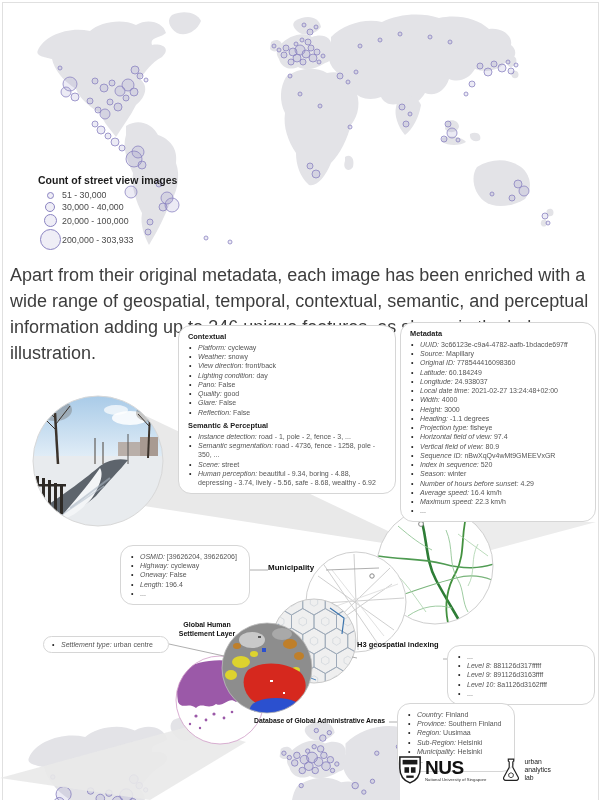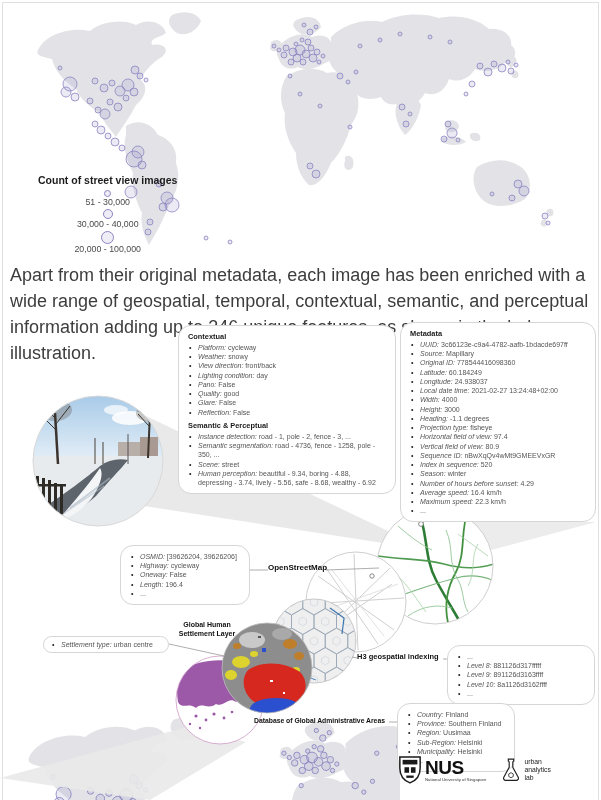--- a/index.html
+++ b/index.html
@@ -7,21 +7,21 @@
         font-family:"Liberation Sans", sans-serif;}
   .frame{position:absolute;inset:2px 2px 0 2px;border:1px solid #e0e0e0;border-bottom:none;pointer-events:none;}
 
   
   .map-sec{position:absolute;top:6px;left:0;width:601px;height:252px;}
   .map-sec svg{display:block;}
   .land{fill:var(--land,#e3e3e7);}
   .bub{fill:var(--bubfill,rgba(139,132,194,0.16));stroke:var(--bubstroke,#8b84c2);stroke-width:0.8;}
   .legend{position:absolute;left:38px;top:168px;}
   .legend-title{font-size:10.5px;font-weight:bold;color:#1c1c1c;margin-bottom:4px;}
-  .lrow{display:flex;align-items:center;margin-bottom:2px;flex-direction:column;}
+  .lrow{display:flex;align-items:center;margin-bottom:2px;}
   .lcirc-wrap{width:24px;display:flex;justify-content:center;}
   .lcirc{border:1px solid #8b84c2;background:rgba(139,132,194,0.14);border-radius:50%;}
   .llab{font-size:8.8px;color:#4a4a4a;}
 
   
   .para{position:absolute;left:10px;top:262px;width:582px;font-size:18px;line-height:1.45;color:#3d3d3d;}
 
   
   .figure{position:absolute;left:0;top:318px;width:601px;height:482px;}
   .fig-art{position:absolute;left:0;top:0;}
@@ -29,21 +29,21 @@
         box-sizing:border-box;padding:6px 9px;}
   .fbox h4{margin:0 0 2px 0;font-size:7.4px;color:#1a1a1a;}
   .fbox h4.second{margin-top:4px;}
   ul.blist{margin:0;padding:0;list-style:none;}
   ul.blist li{position:relative;padding-left:10px;font-size:7px;line-height:1.32;color:#555;}
   ul.blist li::before{content:"\2022";position:absolute;left:1px;top:0;color:#222;}
   ul.blist li i{font-style:italic;color:#555;}
   .flabel{position:absolute;font-weight:bold;color:#101010;}
   .lab-osm{left:268px;top:245px;font-size:8px;}
   .lab-ghsl{left:157px;top:303px;width:100px;text-align:center;font-size:7px;line-height:1.25;}
-  .lab-h3{left:357px;top:334px;font-size:7.5px;}
+  .lab-h3{left:357px;top:322px;font-size:7.5px;}
   .lab-gadm{left:254px;top:399px;font-size:6.8px;}
 
   
   .logos{position:absolute;left:398px;top:437px;width:200px;display:flex;align-items:center;gap:16px;}
   .nus{display:flex;align-items:center;gap:3px;}
   .nus-col{display:flex;flex-direction:column;line-height:1;}
   .nus-name{font-size:19px;font-weight:800;letter-spacing:-0.5px;color:#111;}
   .nus-sub{font-size:4.3px;color:#333;margin-top:1px;}
   .ual{display:flex;align-items:center;gap:4px;}
   .ual-col{display:flex;flex-direction:column;font-size:6.8px;line-height:1.18;color:#222;}
@@ -183,20 +183,26 @@
             <span class="lcirc-wrap">
               <span class="lcirc" style="height: 8px; width: 8px;"></span>
             </span>
             <span class="llab">30,000 - 40,000</span>
           </div>
           <div class="lrow">
             <span class="lcirc-wrap">
               <span class="lcirc" style="height: 11px; width: 11px;"></span>
             </span>
             <span class="llab">20,000 - 100,000</span>
+          </div>
+          <div class="lrow">
+            <span class="lcirc-wrap">
+              <span class="lcirc" style="height: 19px; width: 19px;"></span>
+            </span>
+            <span class="llab">200,000 - 303,933</span>
           </div>
         </div>
     </div>
   </div>
 
   <div class="para">Apart from their original metadata, each image has been enriched with a wide range of geospatial, temporal, contextual, semantic, and perceptual information adding up to 346 unique features, as shown in the below illustration.</div>
 
   <div class="figure">
     <svg class="fig-art" width="601" height="482" viewBox="0 0 601 482">
       <defs>
@@ -584,21 +590,21 @@
       <ul class="blist">
           <li><i>Country: </i>Finland</li>
           <li><i>Province: </i>Southern Finland</li>
           <li><i>Region: </i>Uusimaa</li>
           <li><i>Sub-Region: </i>Helsinki</li>
           <li><i>Municipality: </i>Helsinki</li>
           <li>...</li>
         </ul>
     </div>
 
-    <div class="flabel lab-osm">OpenStreetMap</div>
+    <div class="flabel lab-osm">Municipality</div>
     <div class="flabel lab-ghsl">
       <div>Global Human</div>
       <div>Settlement Layer</div>
     </div>
     <div class="flabel lab-h3">H3 geospatial indexing</div>
     <div class="flabel lab-gadm">Database of Global Administrative Areas</div>
 
     <div class="logos">
       <div class="nus">
         <svg width="24" height="30" viewBox="0 0 26 32">

